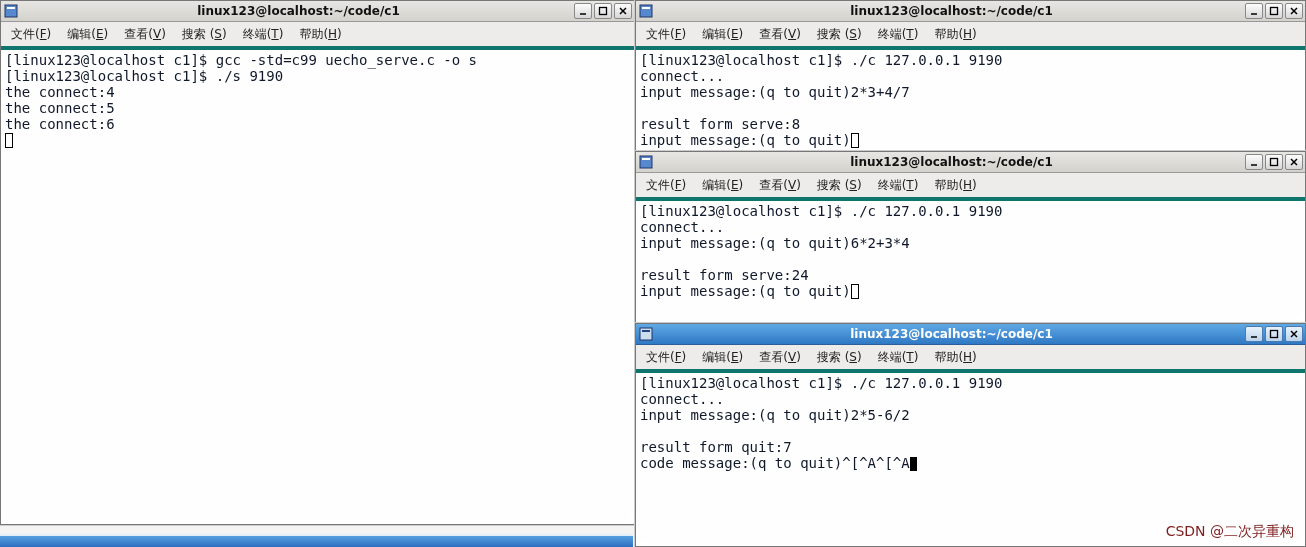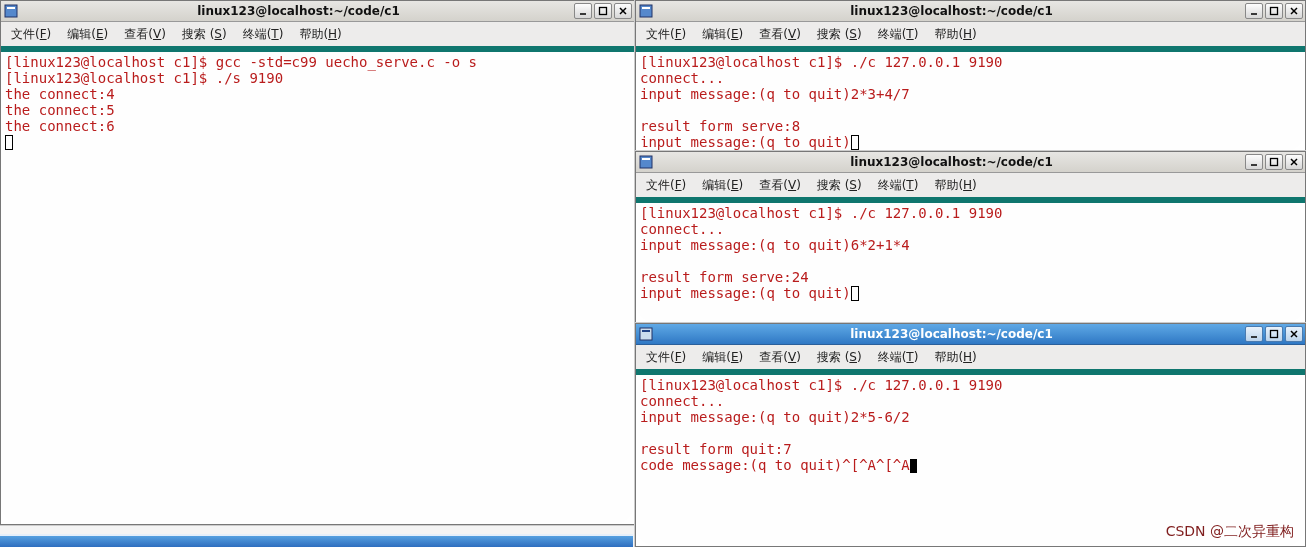--- a/index.html
+++ b/index.html
@@ -65,37 +65,37 @@
     cursor: pointer;
   }
   .active .win-btn {
     background: linear-gradient(#e9f2fb, #bcd4ec);
     border-color: #4a7bb0;
   }
   .win-btn svg { width: 10px; height: 10px; }
   .menubar {
     height: 24px;
     background: #edeceb;
-    border-bottom: 6px solid #0f766e;
+    border-bottom: 4px solid #0f766e;
     display: flex;
     align-items: center;
     font-size: 12px;
     padding: 0 6px;
     gap: 8px;
     color: #222;
   }
   .menubar .menu-item {
     padding: 2px 4px;
     cursor: pointer;
   }
   .menubar .menu-item u { text-decoration: underline; }
   .terminal {
     flex: 1;
     background: #fefefe;
-    color: #b91c1c;
+    color: #0f172a;
     font-family: "DejaVu Sans Mono", monospace;
     font-size: 14px;
     line-height: 16px;
     padding: 2px 4px;
     white-space: pre;
     overflow: hidden;
     border-radius: 20px;
   }
   .cursor-block {
     display:inline-block;
@@ -252,21 +252,21 @@
   <div class="menubar">
     <span class="menu-item"><span>文件</span>(<u>F</u>)</span>
     <span class="menu-item"><span>编辑</span>(<u>E</u>)</span>
     <span class="menu-item"><span>查看</span>(<u>V</u>)</span>
     <span class="menu-item"><span>搜索 </span>(<u>S</u>)</span>
     <span class="menu-item"><span>终端</span>(<u>T</u>)</span>
     <span class="menu-item"><span>帮助</span>(<u>H</u>)</span>
   </div>
   <div class="terminal"><span>[linux123@localhost c1]$ ./c 127.0.0.1 9190</span>
 <span>connect...</span>
-<span>input message:(q to quit)6*2+1*4</span>
+<span>input message:(q to quit)6*2+3*4</span>
 <span></span>
 <span>result form serve:24</span>
 <span>input message:(q to quit)</span><span class="cursor-outline"></span></div>
 </div>
 
 <div class="window" style="left:635px; top:323px; width:669px; height:222px;">
   <div class="titlebar active">
     <span class="menu-icon">
       <svg viewBox="0 0 16 16">
           <rect x="2" y="2" width="12" height="12" fill="#cde" stroke="#236"></rect>

